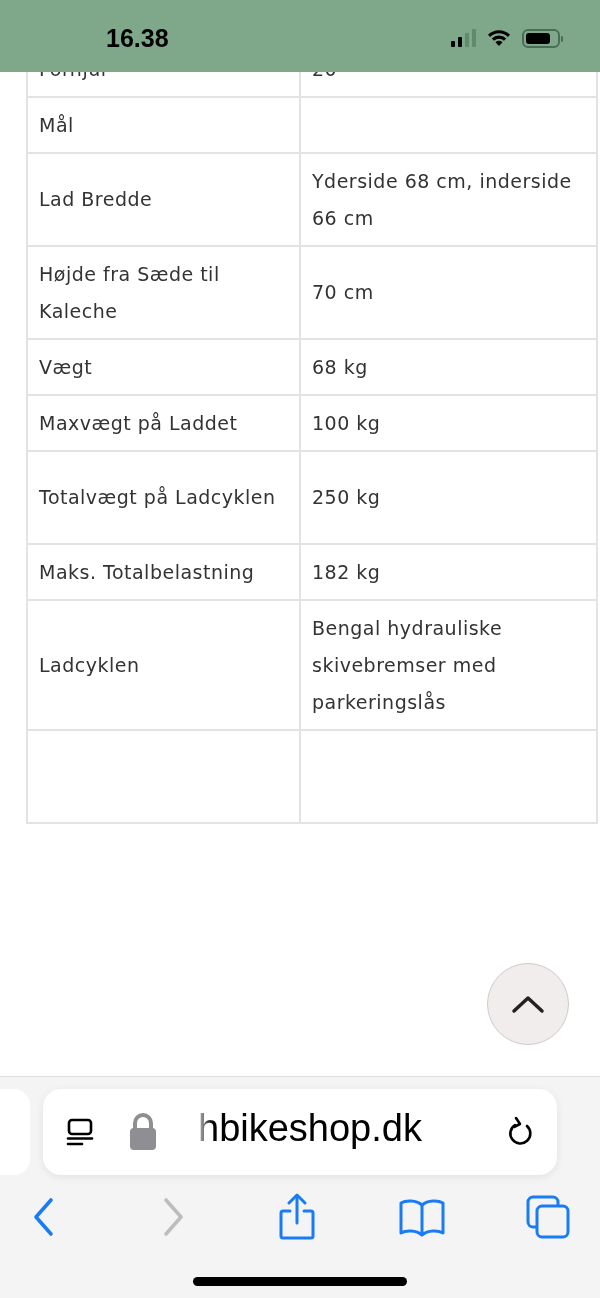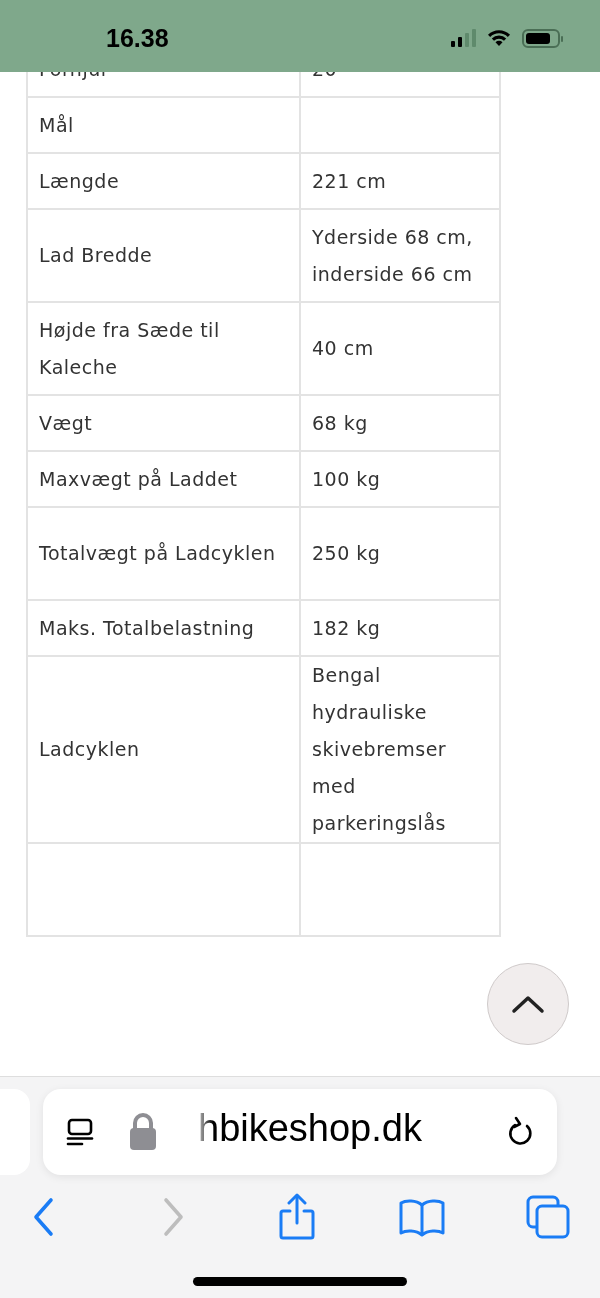--- a/index.html
+++ b/index.html
@@ -18,21 +18,21 @@
     .status-icons { position: absolute; right: 40px; top: 28px; display: flex; align-items: center; gap: 10px; }
     .signal { display: flex; align-items: flex-end; gap: 3px; height: 18px; }
     .signal span { width: 4px; background: #000; border-radius: 1px; }
     .signal span.dim { background: #5f8a6c; }
     .battery { width: 38px; height: 19px; border: 2px solid #4a6e55; border-radius: 6px; padding: 2px; position: relative; }
     .battery .fill { width: 80%; height: 100%; background: #000; border-radius: 3px; }
     .battery::after { content: ""; position: absolute; right: -5px; top: 5px; width: 2px; height: 6px; background: #4a6e55; border-radius: 1px; }
 
     
     .spec-table {
-      position: absolute; left: 26px; top: 40px; width: 475px;
+      position: absolute; left: 26px; top: 40px; width: 572px;
       border-collapse: collapse; table-layout: fixed;
     }
     .spec-table td {
       border: 2px solid #e3e3e3; font-size: 19px; letter-spacing: 0.5px;
       padding: 0 11px; vertical-align: middle; line-height: 37px; color: #333;
       font-family: "DejaVu Sans", sans-serif;
     }
     .spec-table td.label { width: 273px; }
     .spec-table tr.h56 td { height: 56px; }
     .spec-table tr.h93 td { height: 93px; }
@@ -100,31 +100,27 @@
 <table class="spec-table">
   <tbody>
     <tr class="h56">
       <td class="label">Forhjul</td>
       <td>20</td>
     </tr>
     <tr class="h56">
       <td class="label">Mål</td>
       <td></td>
     </tr>
-    <tr class="h56">
-      <td class="label">Længde</td>
-      <td>221 cm</td>
-    </tr>
     <tr class="h93">
       <td class="label">Lad Bredde</td>
       <td>Yderside 68 cm, inderside 66 cm</td>
     </tr>
     <tr class="h93">
       <td class="label">Højde fra Sæde til Kaleche</td>
-      <td>40 cm</td>
+      <td>70 cm</td>
     </tr>
     <tr class="h56">
       <td class="label">Vægt</td>
       <td>68 kg</td>
     </tr>
     <tr class="h56">
       <td class="label">Maxvægt på Laddet</td>
       <td>100 kg</td>
     </tr>
     <tr class="h93">

